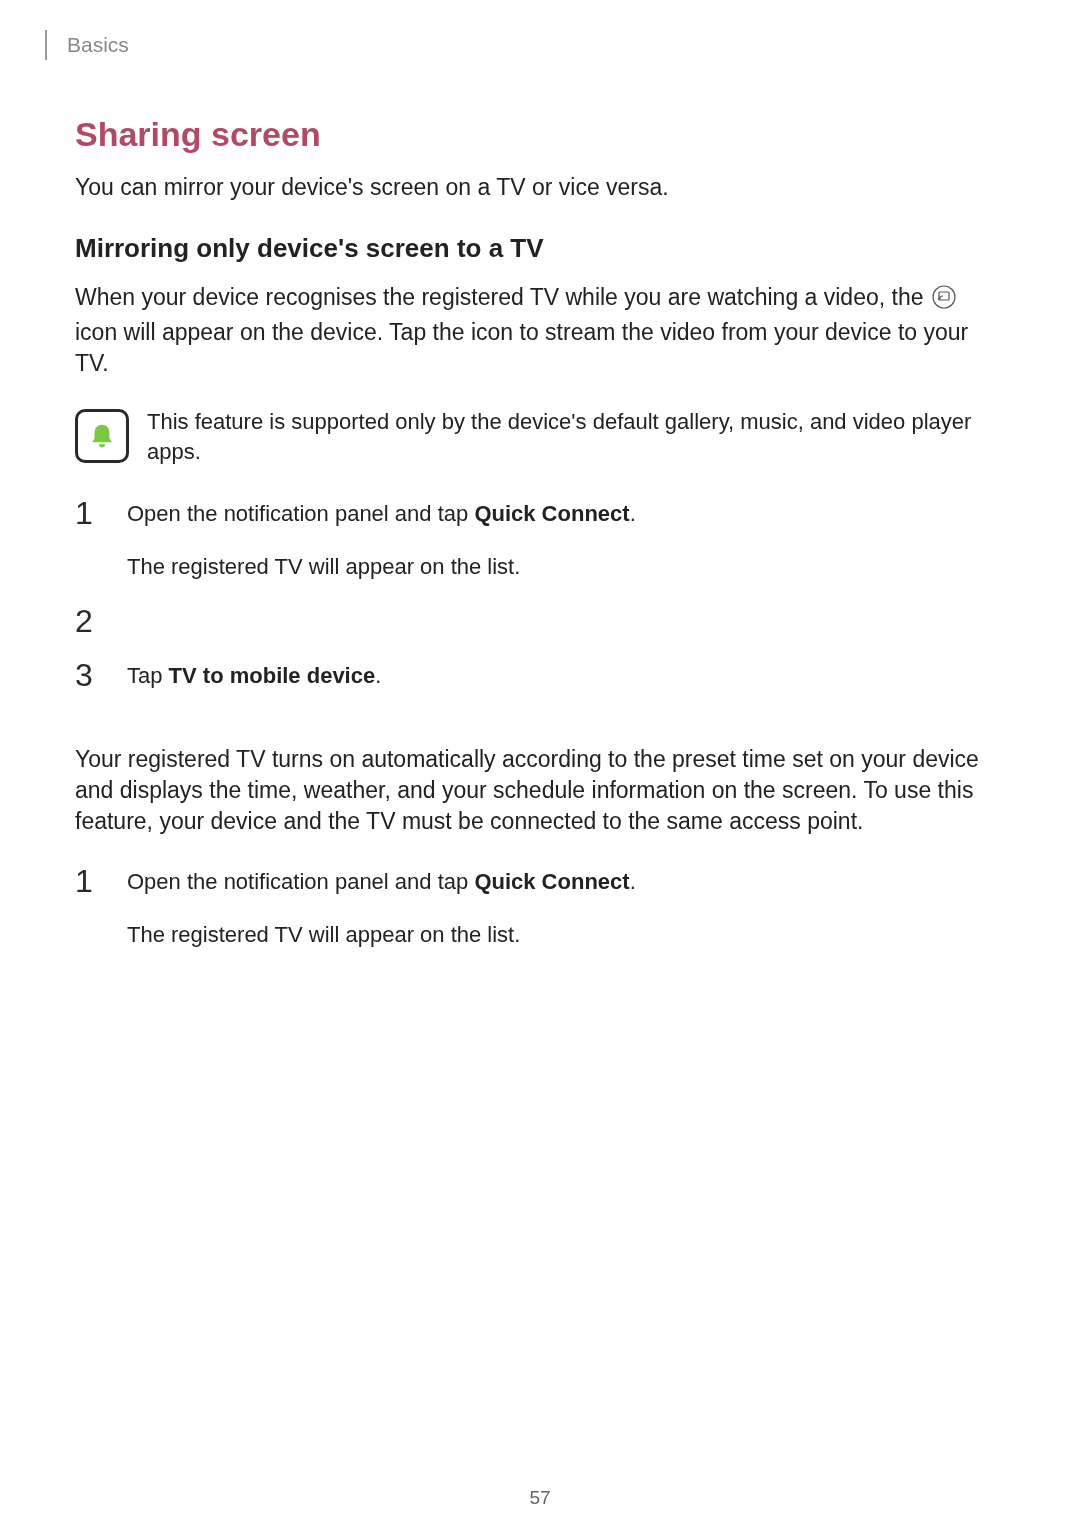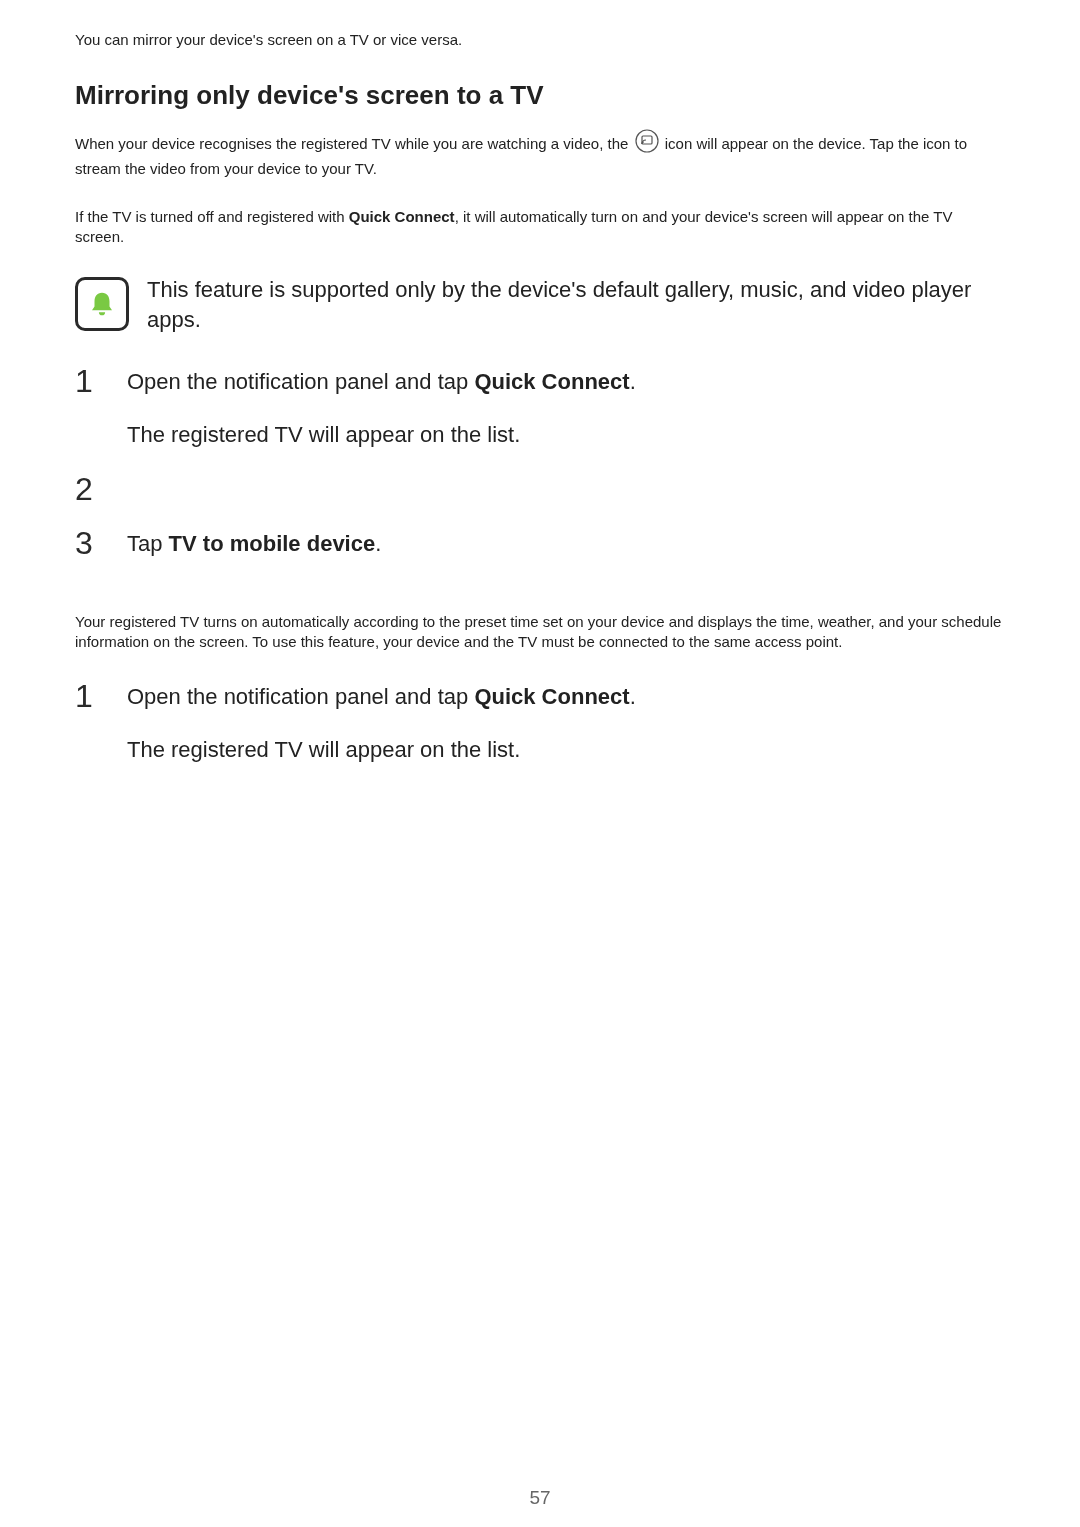--- a/index.html
+++ b/index.html
@@ -32,21 +32,21 @@
     color: #888;
     font-size: 21px;
   }
   h2 {
     color: #b14a66;
     font-weight: 700;
     font-size: 34px;
     margin: 0 0 18px 0;
   }
   .para {
-    font-size: 15px;
+    font-size: 23px;
     line-height: 1.35;
     margin: 0 0 28px 0;
   }
   h3 {
     color: #222;
     font-weight: 700;
     font-size: 26px;
     margin: 30px 0 18px 0;
   }
   .bold { font-weight: 700; }
@@ -107,42 +107,44 @@
     text-align: center;
     font-size: 19px;
     color: #666;
   }
 </style>
 </head>
 <body>
 
 <div class="page">
 
+  <div class="header-row">
+    <div class="header-tick"></div>
+    <div class="header-text">Basics</div>
+  </div>
 
+  <h2>Sharing screen</h2>
 
   <p class="para">You can mirror your device's screen on a TV or vice versa.</p>
 
   <h3>Mirroring only device's screen to a TV</h3>
 
   <p class="para">
     <span>When your device recognises the registered TV while you are watching a video, the </span>
     <span class="cast-icon">
       <svg width="24" height="24" viewBox="0 0 24 24">
         <circle cx="12" cy="12" r="11" fill="none" stroke="#555" stroke-width="1.2"></circle>
         <rect x="7" y="7" width="10" height="8" rx="1" fill="none" stroke="#555" stroke-width="1.2"></rect>
         <path d="M7 15 q0 -4 4 -4" fill="none" stroke="#555" stroke-width="1.2"></path>
         <path d="M7 15 q0 -2 2 -2" fill="none" stroke="#555" stroke-width="1.2"></path>
       </svg>
     </span>
     <span> icon will appear on the device. Tap the icon to stream the video from your device to your TV.</span>
   </p>
 
-  <p class="para">
-    <span>If the TV is turned off and registered with </span><span class="bold">Quick Connect</span><span>, it will automatically turn on and your device's screen will appear on the TV screen.</span>
-  </p>
 
   <div class="callout">
     <div class="bell-box">
       <svg class="bell-svg" viewBox="0 0 24 24">
         <path d="M12 3 C8 3 6 6 6 10 L6 14 L4 17 L20 17 L18 14 L18 10 C18 6 16 3 12 3 Z" fill="#7ac943"></path>
         <path d="M9.5 18.5 a2.5 2.5 0 0 0 5 0 Z" fill="#7ac943"></path>
       </svg>
     </div>
     <div class="callout-text">This feature is supported only by the device's default gallery, music, and video player apps.</div>
   </div>

